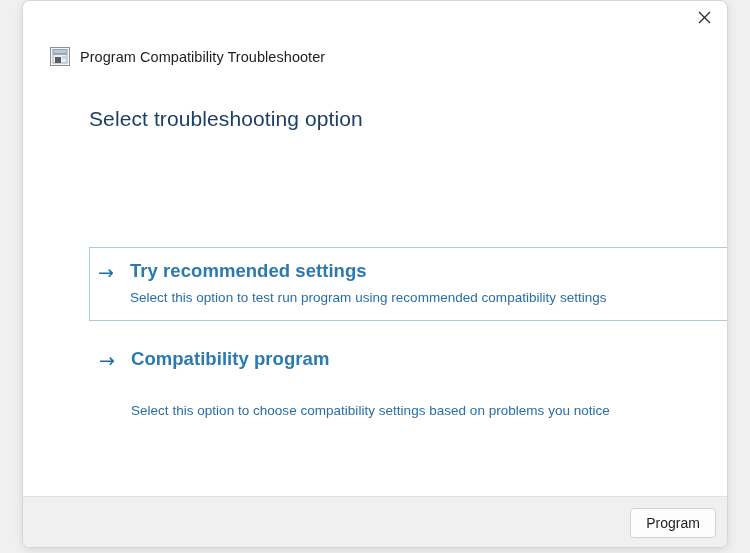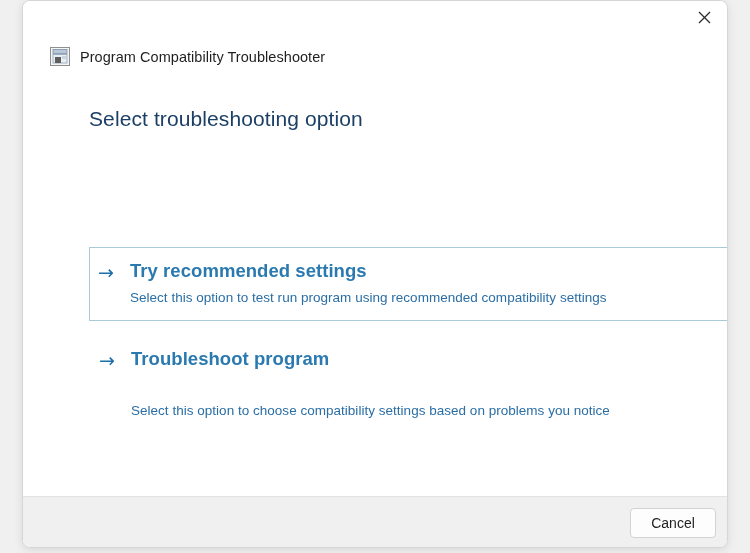--- a/index.html
+++ b/index.html
@@ -229,25 +229,25 @@
         </span>
       </div>
     </div>
 
     <div id="option-gap"></div>
 
     <div class="option-item">
       <div class="option-row">
         <span class="option-arrow">→</span>
         <span class="option-texts">
-          <span class="option-title">Troubleshoot program</span>
+          <span class="option-title">Compatibility program</span>
           <span class="option-desc" style="display:block;margin-top:32px;">Select this option to choose compatibility settings based on problems you notice</span>
         </span>
       </div>
     </div>
 
   </div>
 
   <div id="footer-bar">
-    <button id="cancel-button">Cancel</button>
+    <button id="cancel-button">Program</button>
   </div>
 
 </div>
 
 </body></html>

